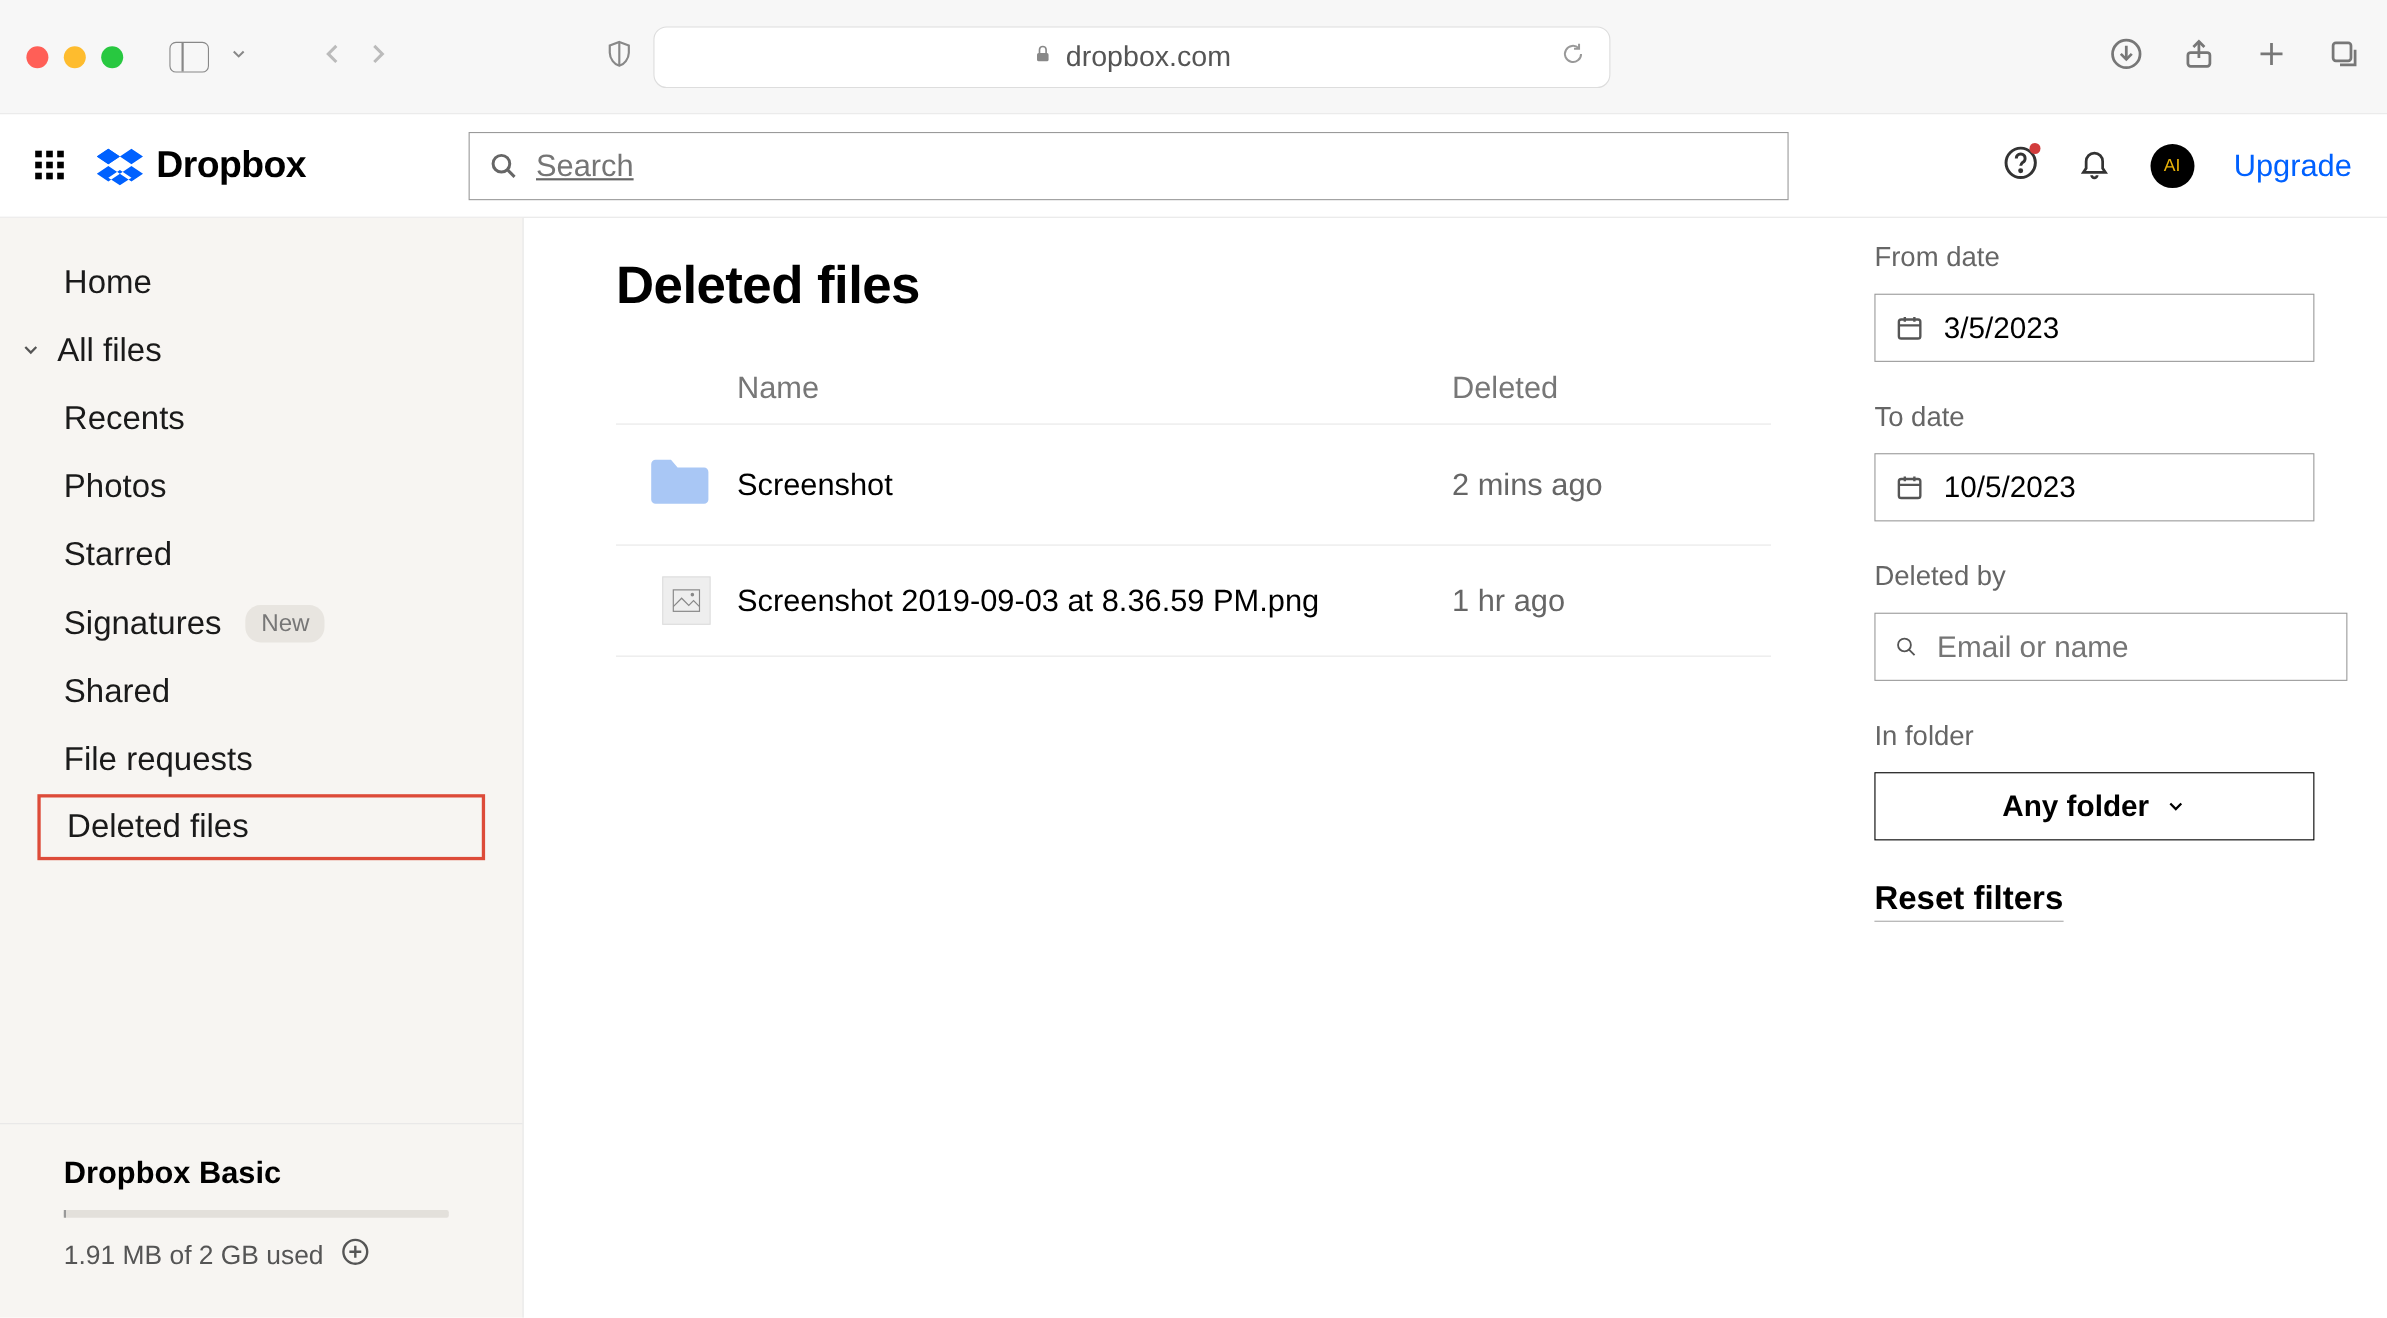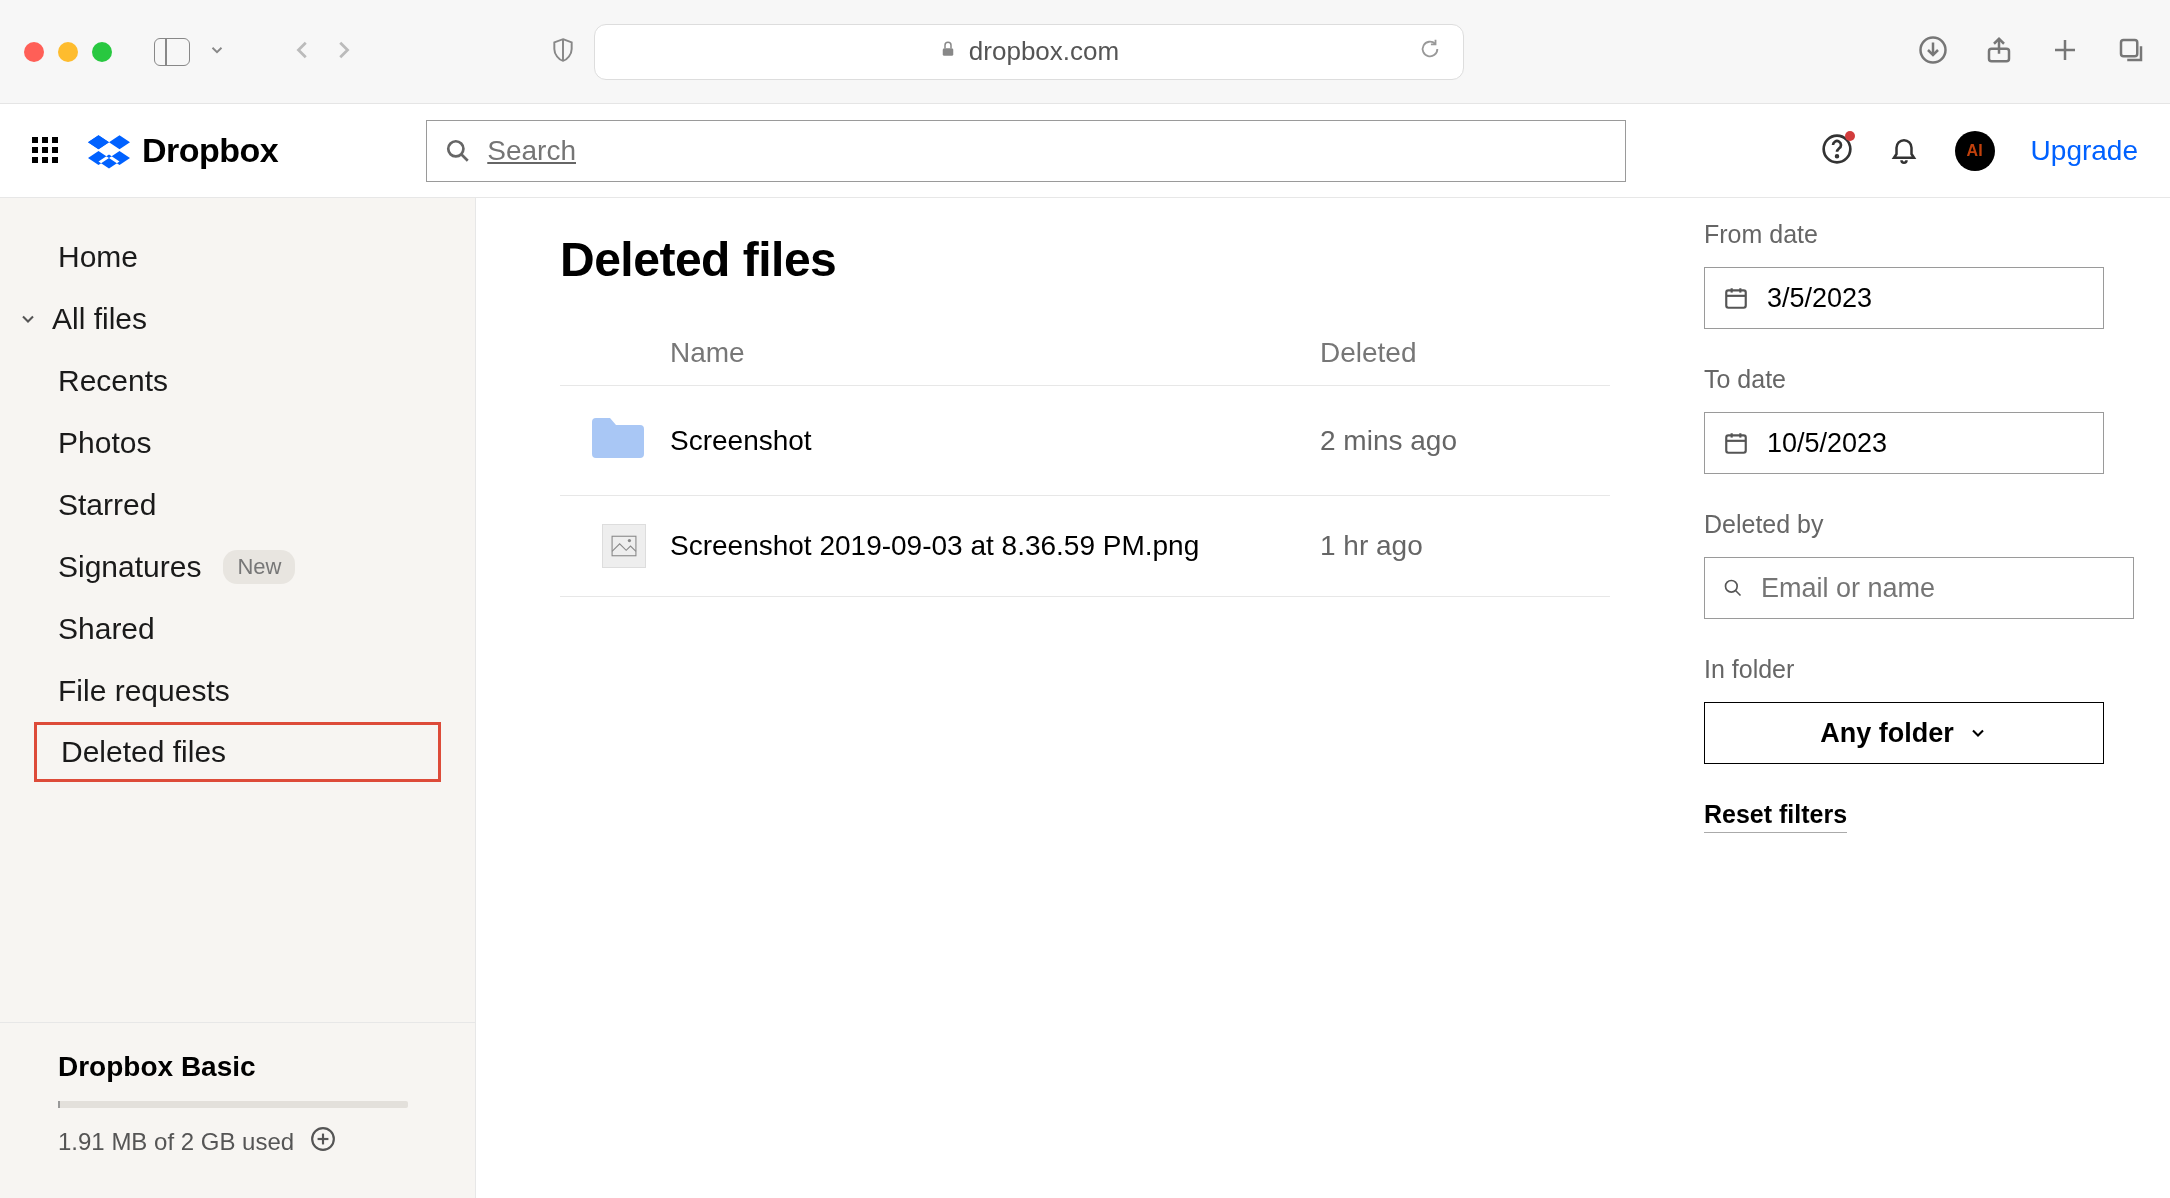--- a/index.html
+++ b/index.html
@@ -31,21 +31,21 @@
   .brand-text{font-size:34px;font-weight:700;letter-spacing:-0.5px;}
   .search-wrap{ flex:0 0 1200px; margin-left:120px;}
   .search-box{height:62px;border:1.5px solid #9a9a9a;display:flex;align-items:center;padding:0 18px;gap:16px;}
   .search-box svg{width:26px;height:26px;stroke:#666;fill:none;stroke-width:2.5;}
   .search-box input{border:none;outline:none;font-size:28px;flex:1;color:#666;text-decoration:underline;}
   .header-right{margin-left:auto;display:flex;gap:36px;align-items:center;}
   .help-btn{position:relative;}
   .help-btn svg{width:32px;height:32px;stroke:#333;fill:none;stroke-width:2;}
   .help-dot{position:absolute;top:-2px;right:-2px;width:10px;height:10px;border-radius:50%;background:#d23c3c;}
   .bell svg{width:30px;height:34px;stroke:#333;fill:none;stroke-width:2;}
-  .avatar{width:40px;height:40px;border-radius:50%;background:#000;color:#c2410c;display:flex;align-items:center;justify-content:center;font-size:16px;font-weight:700;}
+  .avatar{width:40px;height:40px;border-radius:50%;background:#000;color:#eab308;display:flex;align-items:center;justify-content:center;font-size:16px;font-weight:400;}
   .upgrade-link{color:#0061ff;font-size:28px;}
 
   
   .body{display:flex;height:calc(1198px - 104px - 94px);}
   .sidebar{width:476px;background:#f7f5f2;border-right:1px solid #e7e7e7;display:flex;flex-direction:column;padding-top:28px;}
   .nav-item{display:flex;align-items:center;gap:14px;padding:14px 28px 14px 58px;font-size:30px;color:#1a1a1a;cursor:pointer;}
   .nav-item.with-chevron{padding-left:18px;}
   .nav-item .chev svg{width:20px;height:20px;stroke:#555;fill:none;stroke-width:2.5;}
   .badge{font-size:22px;background:#e8e5e0;color:#777;padding:4px 14px;border-radius:14px;margin-left:8px;}
   .nav-item.active{border:3px solid #dd4b39;padding:10px 24px;margin:0 34px;}
@@ -78,21 +78,21 @@
   
   .filters{width:490px;padding:22px 48px 0 24px;}
   .filter-label{font-size:25px;color:#666;margin-bottom:18px;}
   .filter-group{margin-bottom:36px;}
   .date-input,.text-input{height:62px;border:1.5px solid #9a9a9a;display:flex;align-items:center;padding:0 18px;gap:18px;font-size:27px;width:400px;}
   .date-input svg,.text-input svg{width:26px;height:26px;stroke:#555;fill:none;stroke-width:2;}
   .text-input{width:430px;}
   .text-input input{border:none;outline:none;font-size:27px;color:#888;flex:1;}
   .folder-select{height:62px;border:1.5px solid #000;width:400px;display:flex;align-items:center;justify-content:center;gap:14px;font-size:27px;font-weight:700;}
   .folder-select svg{width:20px;height:20px;stroke:#000;fill:none;stroke-width:2.5;}
-  .reset-link{font-size:25px;font-weight:600;border-bottom:1.5px solid #aaa;display:inline-block;padding-bottom:3px;cursor:pointer;}
+  .reset-link{font-size:30px;font-weight:600;border-bottom:1.5px solid #aaa;display:inline-block;padding-bottom:3px;cursor:pointer;}
 </style>
 </head>
 <body>
 
 <div class="safari-bar">
   <div class="traffic">
     <div class="dot red"></div>
     <div class="dot yellow"></div>
     <div class="dot green"></div>
   </div>

